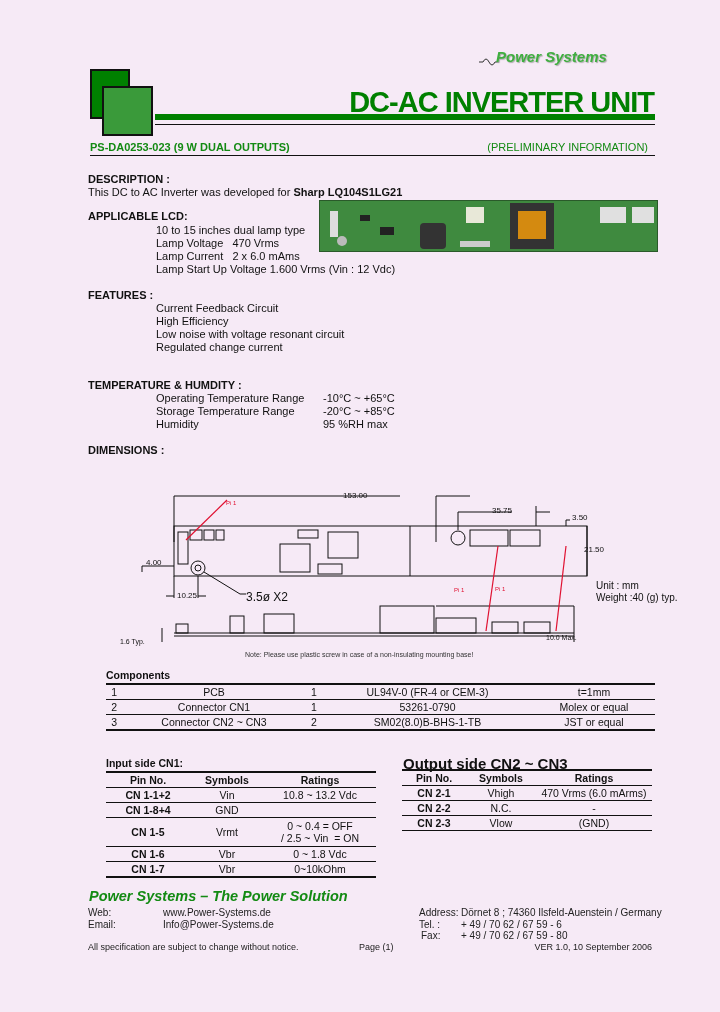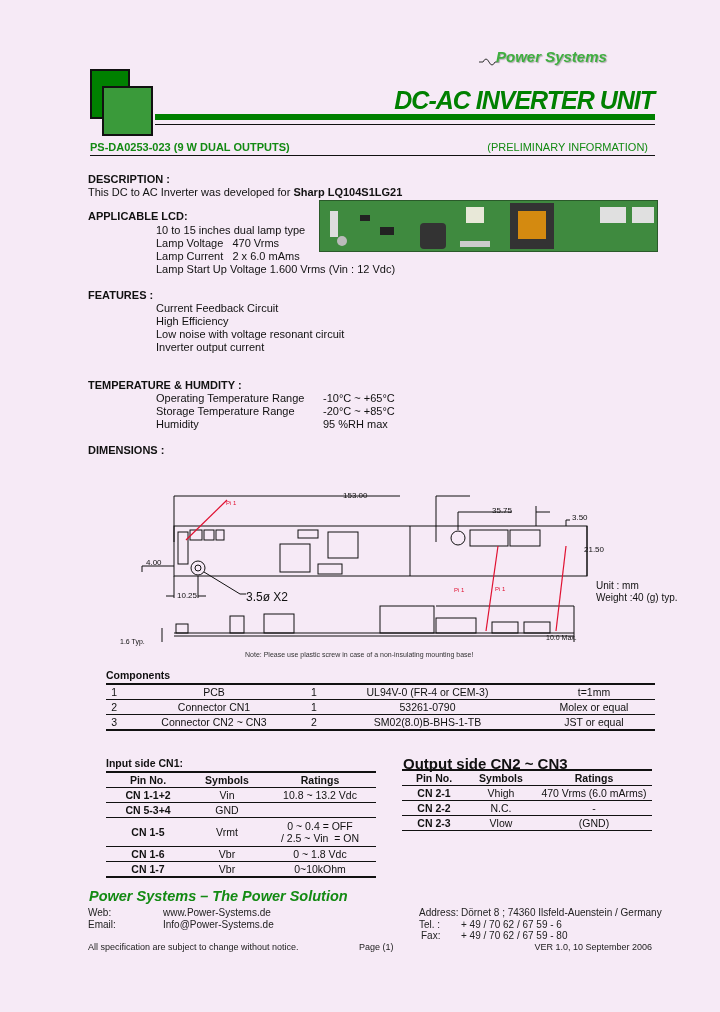--- a/index.html
+++ b/index.html
@@ -3,21 +3,21 @@
 <meta charset="utf-8">
 <style>
   html, body { margin:0; padding:0; }
   body { width:720px; height:1012px; background:#f6eaf6; position:relative; overflow:hidden;
          font-family:"Liberation Sans", sans-serif; color:#111; font-size:11px; }
   .abs { position:absolute; }
   .sq1 { left:90px; top:69px; width:36px; height:46px; background:#008000; border:2px solid #111; }
   .sq2 { left:102px; top:86px; width:47px; height:46px; background:#3a9a3a; border:2px solid #111; }
   .bar-thick { left:155px; top:114px; width:500px; height:6px; background:#008000; }
   .bar-thin { left:155px; top:124px; width:500px; height:1px; background:#111; }
-  .title { right:66px; top:86px; font-size:25px; font-weight:bold; font-style:italic; color:#008000; letter-spacing:-1px; }
+  .title { right:66px; top:86px; font-size:29px; font-weight:bold; color:#008000; letter-spacing:-1px; }
   .logo { left:496px; top:48px; font-size:15px; font-weight:bold; font-style:italic; color:#3fae3f; text-shadow:1px 1px 1px #aaa; }
   .logo-wave { left:479px; top:56px; }
   .subtitle { left:90px; top:141px; font-size:11px; font-weight:bold; color:#138a13; }
   .prelim { right:72px; top:141px; font-size:11px; color:#138a13; }
   .rule { left:90px; top:155px; width:565px; height:1px; background:#111; }
   .sect { font-weight:bold; font-size:11px; }
   .line { font-size:11px; line-height:13px; }
   table { border-collapse:collapse; font-size:10.5px; }
   table td, table th { text-align:center; padding:0 2px; height:14px; }
   .comp-table { left:106px; top:683px; width:549px; border-top:2px solid #111; border-bottom:2px solid #111; }
@@ -73,21 +73,21 @@
 <div class="abs sect" style="left:88px;top:210px;">APPLICABLE LCD:</div>
 <div class="abs line" style="left:156px;top:224px;">10 to 15 inches dual lamp type</div>
 <div class="abs line" style="left:156px;top:237px;white-space:pre;">Lamp Voltage   470 Vrms</div>
 <div class="abs line" style="left:156px;top:250px;white-space:pre;">Lamp Current   2 x 6.0 mAms</div>
 <div class="abs line" style="left:156px;top:263px;">Lamp Start Up Voltage 1.600 Vrms (Vin : 12 Vdc)</div>
 
 <div class="abs sect" style="left:88px;top:289px;">FEATURES :</div>
 <div class="abs line" style="left:156px;top:302px;">Current Feedback Circuit</div>
 <div class="abs line" style="left:156px;top:315px;">High Efficiency</div>
 <div class="abs line" style="left:156px;top:328px;">Low noise with voltage resonant circuit</div>
-<div class="abs line" style="left:156px;top:341px;">Inverter output current</div>
+<div class="abs line" style="left:156px;top:341px;">Regulated change current</div>
 
 <div class="abs sect" style="left:88px;top:379px;">TEMPERATURE &amp; HUMDITY :</div>
 <div class="abs line" style="left:156px;top:392px;">Operating Temperature Range</div>
 <div class="abs line" style="left:323px;top:392px;">-10°C ~ +65°C</div>
 <div class="abs line" style="left:156px;top:405px;">Storage Temperature Range</div>
 <div class="abs line" style="left:323px;top:405px;text-align:right;">-20°C ~ +85°C</div>
 <div class="abs line" style="left:156px;top:418px;">Humidity</div>
 <div class="abs line" style="left:323px;top:418px;">95 %RH max</div>
 
 <div class="abs sect" style="left:88px;top:444px;">DIMENSIONS :</div>
@@ -209,21 +209,21 @@
     <th style="width:80px">Pin No.</th>
     <th style="width:70px">Symbols</th>
     <th>Ratings</th>
   </tr>
   <tr>
     <td class="pin">CN 1-1+2</td>
     <td>Vin</td>
     <td>10.8 ~ 13.2 Vdc</td>
   </tr>
   <tr>
-    <td class="pin">CN 5-3+4</td>
+    <td class="pin">CN 1-8+4</td>
     <td>GND</td>
     <td></td>
   </tr>
   <tr>
     <td class="pin" style="height:28px">CN 1-5</td>
     <td>Vrmt</td>
     <td>
       <div>0 ~ 0.4 = OFF</div>
       <div style="white-space:pre">/ 2.5 ~ Vin  = ON</div>
     </td>

